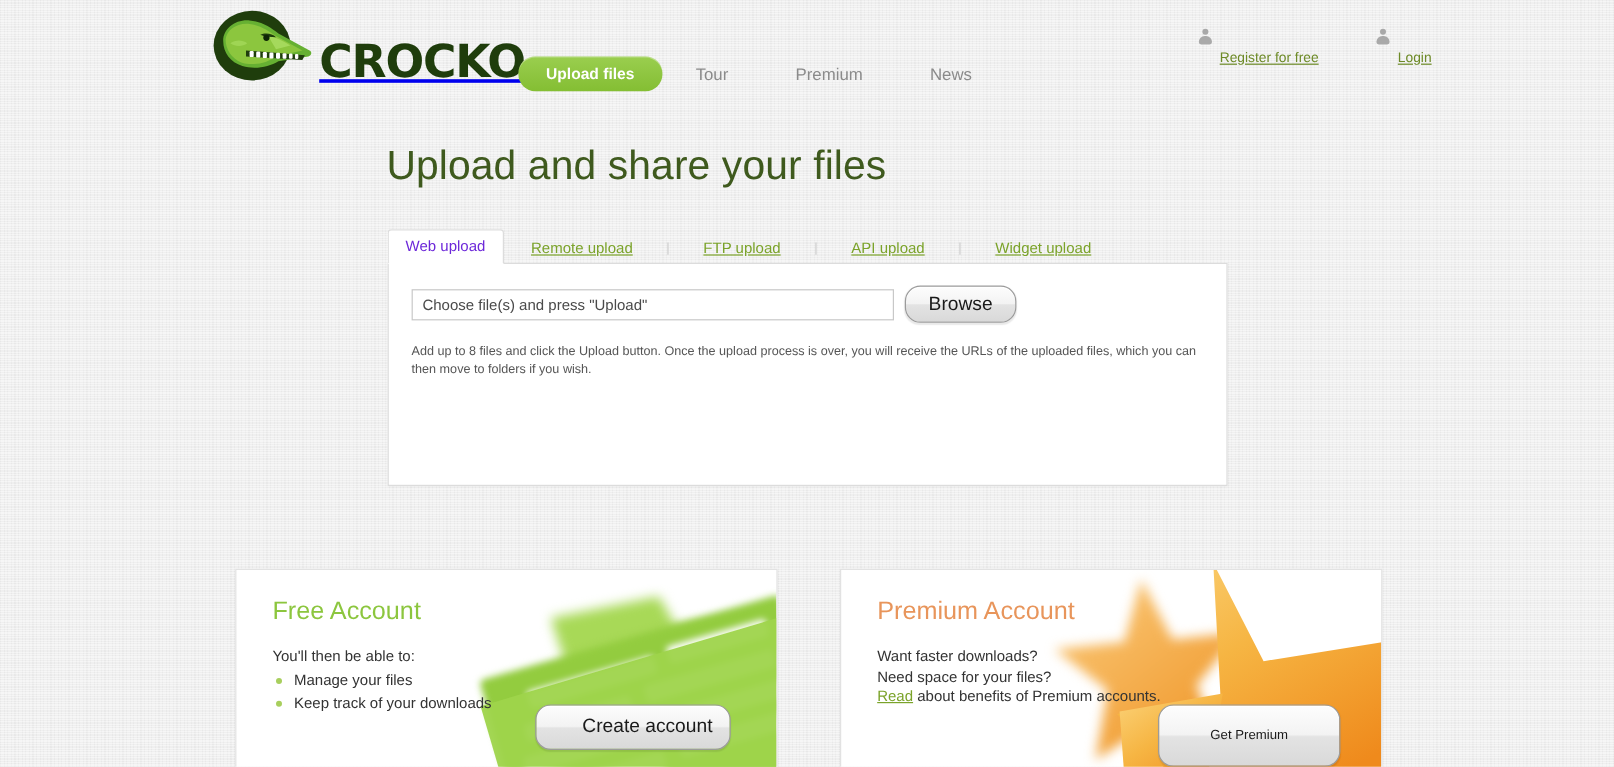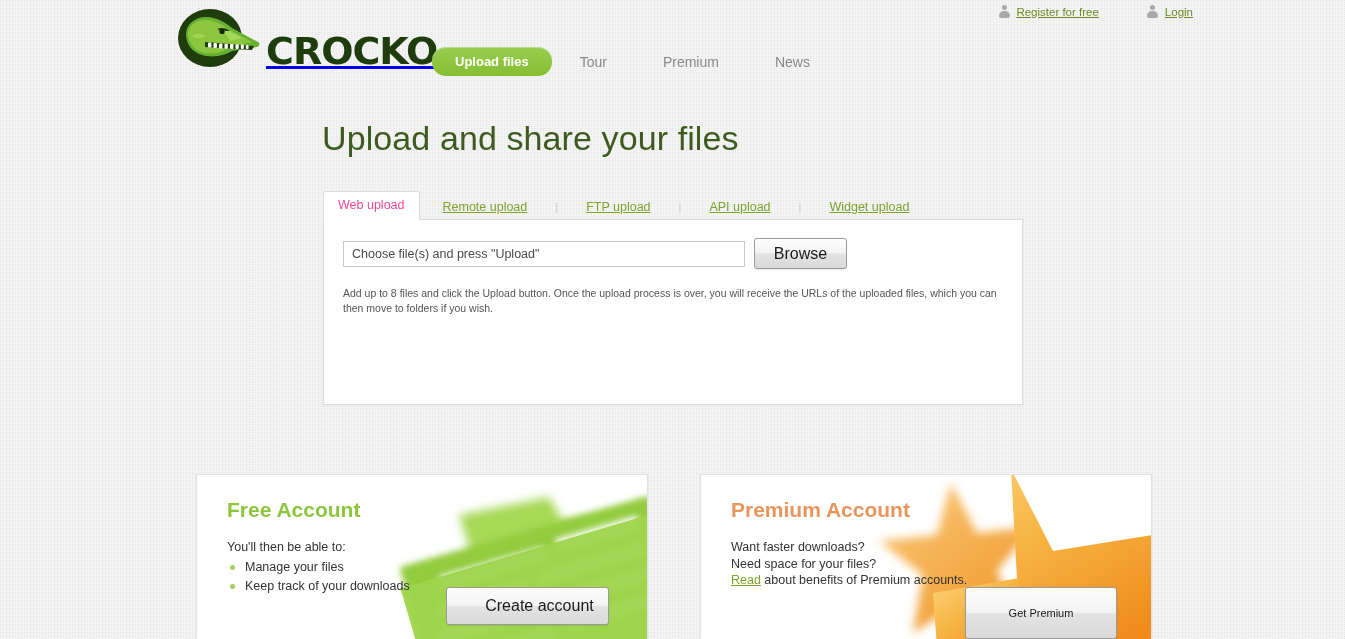--- a/index.html
+++ b/index.html
@@ -44,20 +44,21 @@
     align-items: center;
     gap: 6px;
     font-size: 11.5px;
     color: #6d8a27;
     text-decoration: none;
     white-space: nowrap;
   }
   .acct-link .lbl {
     text-decoration: underline;
     color: #6d8a27;
+    margin-top: 38px;
   }
   .user-icon {
     width: 12px;
     height: 13px;
     position: relative;
     display: inline-block;
   }
   .user-icon::before {
     content: "";
     position: absolute;
@@ -160,21 +161,21 @@
     position: relative;
     z-index: 3;
   }
   .tab-active {
     background: #ffffff;
     border: 1px solid #dcdcdc;
     border-bottom: 1px solid #ffffff;
     border-radius: 3px 3px 0 0;
     padding: 6px 14px 6px 14px;
     font-size: 12.5px;
-    color: #ec4899;
+    color: #6d28d9;
     position: relative;
     margin-bottom: -1px;
     line-height: 15px;
   }
   .tab-links {
     display: flex;
     align-items: center;
     padding-left: 13px;
     padding-bottom: 5px;
     gap: 18px;
@@ -213,21 +214,21 @@
     color: #4a4a4a;
     padding: 0 8px;
     font-family: "Liberation Sans", sans-serif;
     box-sizing: border-box;
     line-height: 24px;
   }
   .file-input::placeholder { color: #4a4a4a; opacity: 1; }
   .btn-grey {
     font-family: "Liberation Sans", sans-serif;
     border: 1px solid #9b9b9b;
-    border-radius: 3px;
+    border-radius: 13px;
     background: linear-gradient(#fdfdfd 0%, #f3f3f3 48%, #e3e3e3 52%, #d9d9d9 100%);
     color: #1a1a1a;
     cursor: pointer;
     box-shadow: 0 1px 1px rgba(0,0,0,0.09), inset 0 1px 0 #ffffff;
   }
   .browse-btn {
     margin-left: 9px;
     width: 93px;
     height: 31px;
     font-size: 16px;
@@ -258,21 +259,21 @@
     left: 700px;
     top: 474px;
     width: 450px;
     height: 180px;
   }
   .card-title {
     position: absolute;
     left: 30px;
     top: 23px;
     font-size: 21px;
-    font-weight: bold;
+    font-weight: normal;
     margin: 0;
     z-index: 3;
     white-space: nowrap;
   }
   .card-free .card-title { color: #8cc63e; }
   .card-premium .card-title { color: #e8955b; }
   .card-body {
     position: absolute;
     left: 30px;
     top: 64px;

